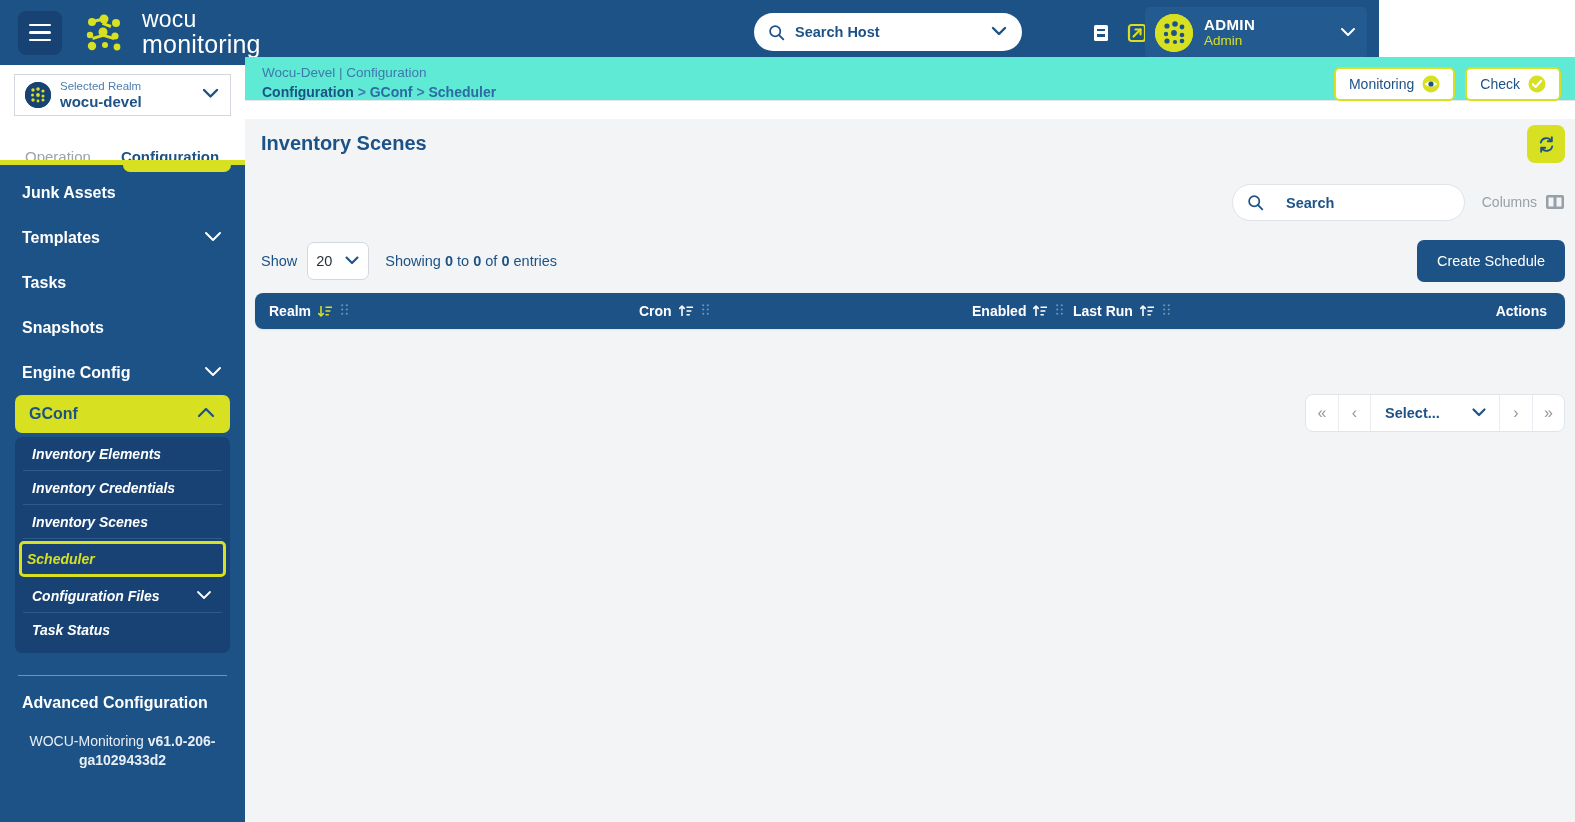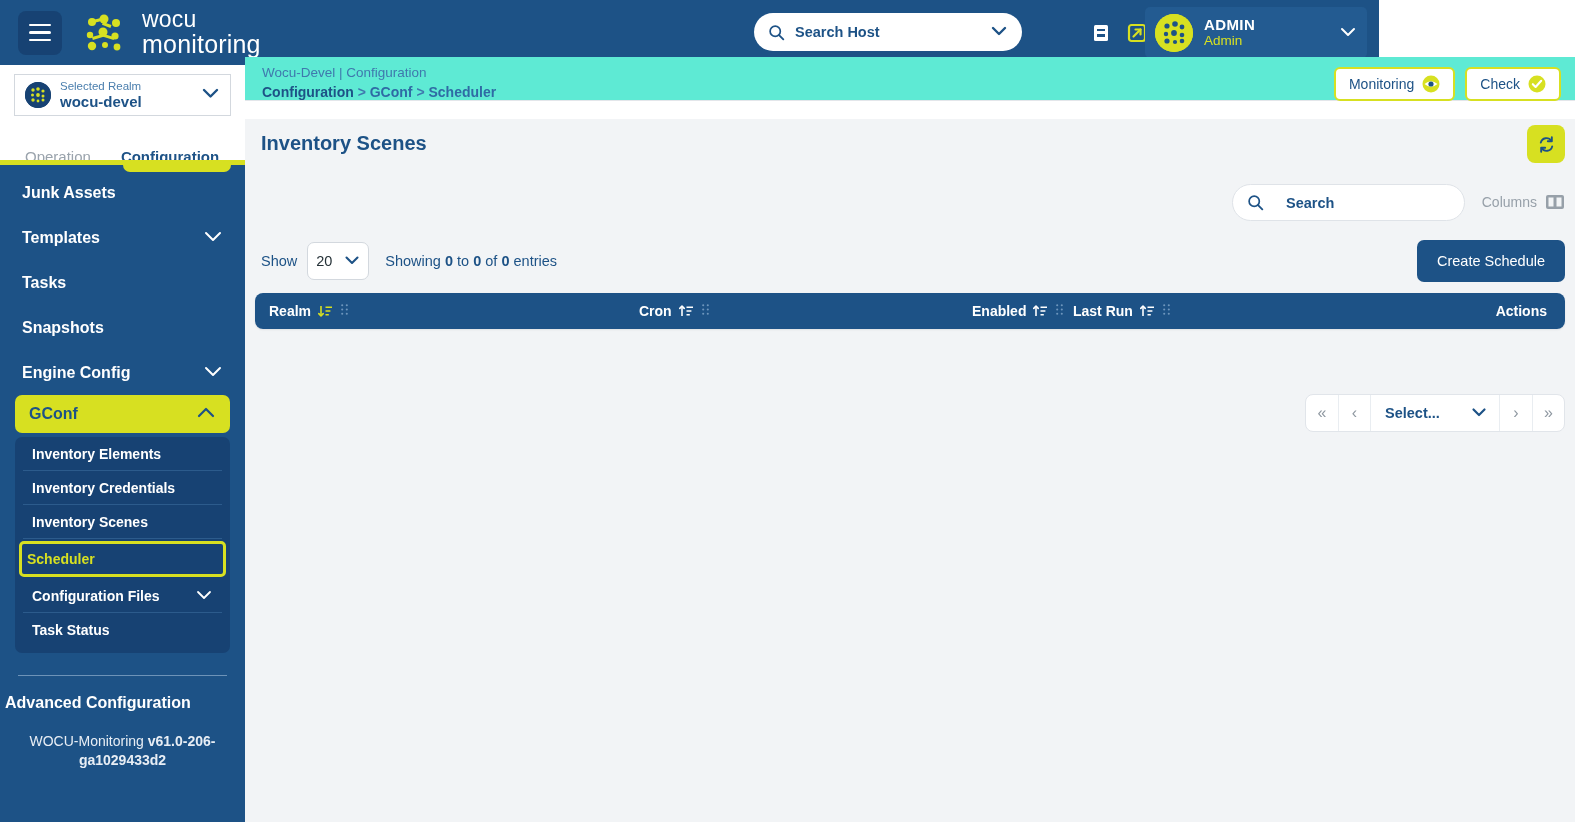--- a/index.html
+++ b/index.html
@@ -100,29 +100,30 @@
   .mitem .chev { margin-left:auto; }
   .mitem.active { background:#d7e021; color:#1d5286; border-radius: 7px; margin: 0 15px; padding: 0 14px; height:38px; }
 
   .submenu {
     margin: 4px 15px 0 15px; background:#174273; border-radius: 7px; padding: 0 0 6px 0;
   }
   .sitem {
     height: 34px; display:flex; align-items:center; padding: 0 9px; margin: 0 8px;
     color:#fff; font-size: 14px; font-weight: bold; cursor:pointer;
     border-bottom: 1px solid #2c5b8c;
+    font-style: italic;
   }
   .sitem:last-child { border-bottom: none; }
   .sitem .chev { margin-left:auto; }
   .sitem.sel {
     background:#174273; color:#d7e021; border: 3px solid #d7e021; border-radius: 5px;
     height: 36px; margin: 2px 4px; padding: 0 5px;
   }
   .sb-divider { margin: 22px 18px 0 18px; height:1px; background:#6d93b8; }
-  .adv { margin-top: 18px; padding: 0 5px; color:#fff; font-size:16px; font-weight:bold; }
+  .adv { margin-top: 18px; padding: 0 22px; color:#fff; font-size:16px; font-weight:bold; }
   .ver { margin-top: 20px; padding: 0 20px; color:#e8eef5; font-size: 14px; text-align:center; line-height:1.35; }
   .ver b { font-weight: bold; }
 
   
   .main {
     position:absolute; top: 119px; left: 245px; width: 1330px; height: 703px; background:#f2f4f6;
   }
   .ptitle { position:absolute; left: 16px; top: 13px; font-size: 20px; color:#1d5286; font-weight:bold; }
   .refreshbtn {
     position:absolute; right: 10px; top: 6px; width: 38px; height: 38px; border-radius: 8px;

